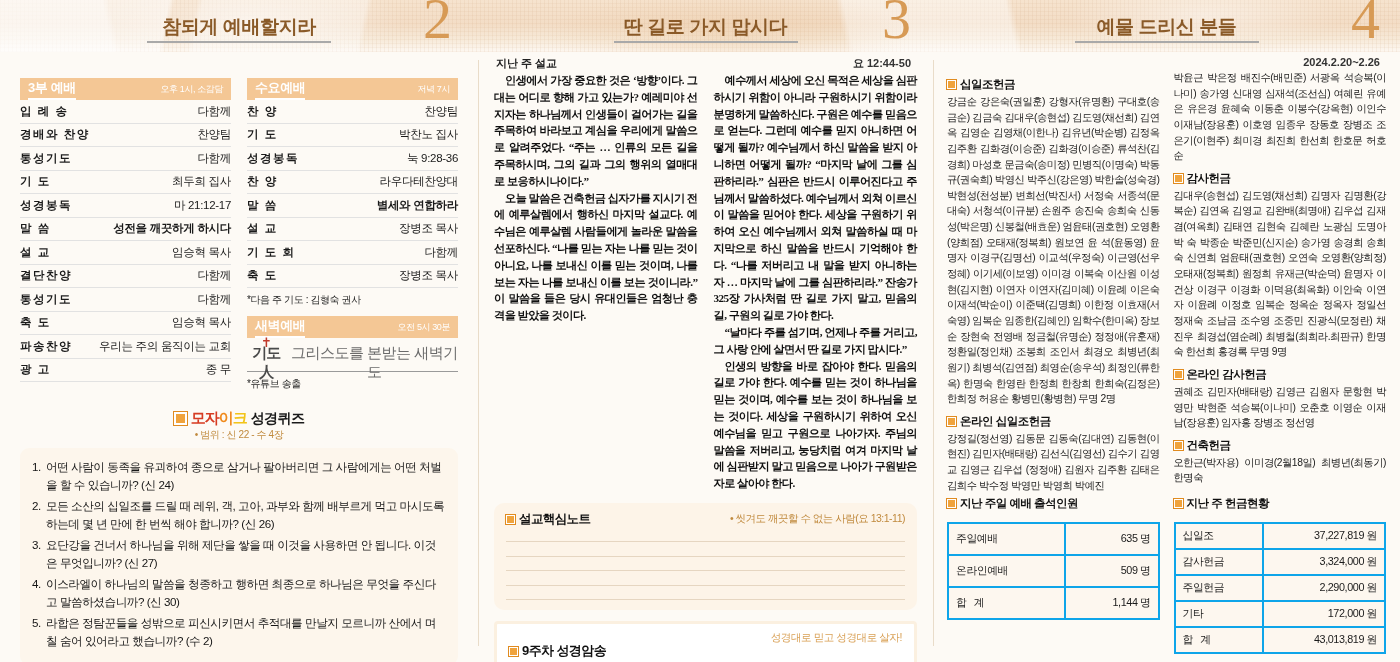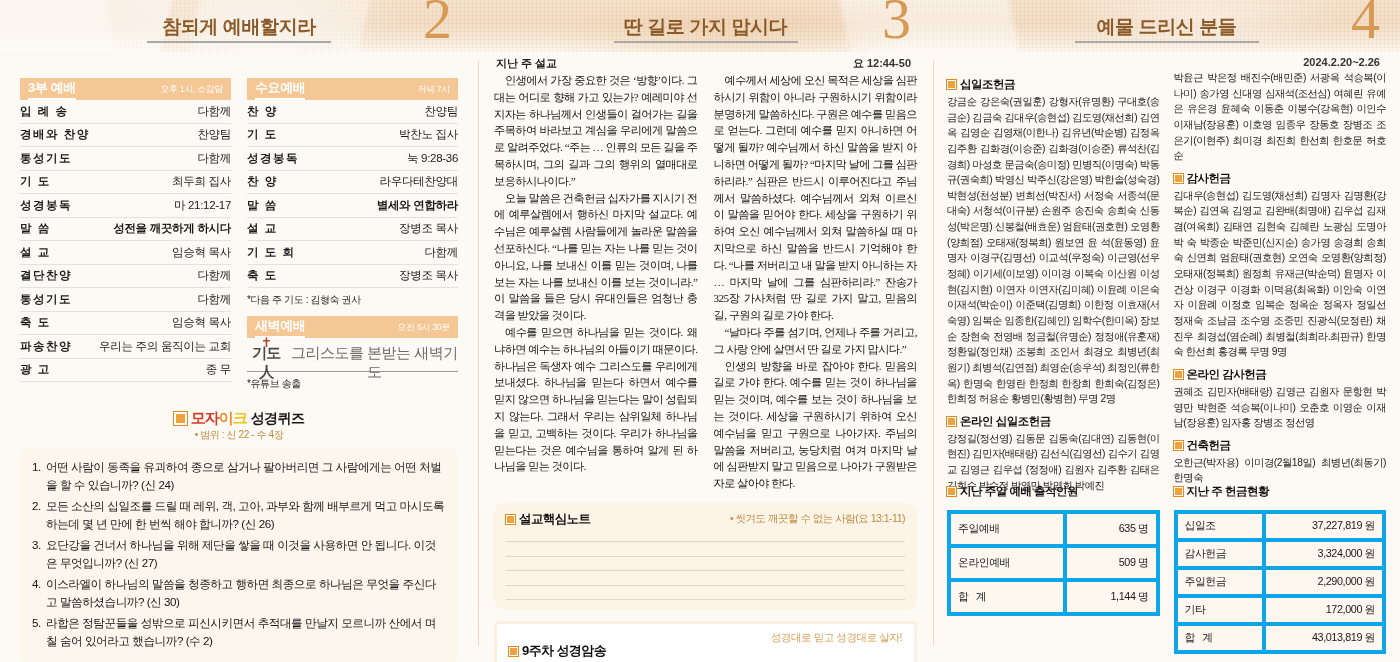--- a/index.html
+++ b/index.html
@@ -118,21 +118,21 @@
     letter-spacing:-.5px;margin:-7px 0;
   }
 
   
   .sermon{display:flex;gap:16px;margin-top:6px;}
   .sermon p{
     margin:0 0 0 0;font-size:11.2px;line-height:1.5;color:#101010;
     text-align:justify;text-indent:11px;letter-spacing:-.55px;
     font-family:"Liberation Serif","DejaVu Serif",serif;
   }
-  .scol{flex:1;}
+  .scol{flex:1;font-weight:bold;}
   .notebox{
     margin-top:11px;background:#fdf4e8;border-radius:10px;padding:8px 12px 10px;
   }
   .note-head{display:flex;justify-content:space-between;align-items:center;margin-bottom:5px;}
   .note-head .t{font-size:12.5px;font-weight:bold;color:#111;letter-spacing:-.6px;display:flex;align-items:center;gap:4px;}
   .note-head .r{font-size:10.5px;color:#c08a3e;letter-spacing:-.5px;}
   .nline{height:1px;background:#e6d6c1;margin:13.5px 0 0;}
   .versebox{
     margin-top:11px;background:#fff;border:3px solid #fbf0e0;border-radius:4px;
     padding:10px 12px 12px;position:relative;
@@ -147,21 +147,21 @@
     letter-spacing:-.5px;margin:7px 0 2px;}
   .sq-s{width:7px;height:7px;background:#f0a33c;border:1.5px solid #fff;outline:1px solid #e08b20;display:inline-block;}
   .names{font-size:10.3px;line-height:1.52;color:#1a1a1a;letter-spacing:-.45px;text-align:justify;}
 
   
   .stats{display:flex;gap:14px;position:absolute;left:14px;right:14px;bottom:8px;}
   .stat{flex:1;}
   .stat-title{display:flex;align-items:center;gap:4px;font-size:11.5px;font-weight:bold;color:#111;
     letter-spacing:-.5px;margin-bottom:11px;}
   .stab{width:100%;border-collapse:collapse;font-size:10.8px;}
-  .stab td{border:4px solid #0ea5e9;padding:4px 7px;letter-spacing:-.4px;color:#1a1a1a;height:16px;}
+  .stab td{border:2px solid #0ea5e9;padding:4px 7px;letter-spacing:-.4px;color:#1a1a1a;height:16px;}
   .stab td.k{background:#fdf7ef;}
   .stab td.v{text-align:right;background:#fdf7ef;}
   .stab tr.total td{font-weight:normal;}
   .stab tr.total td.k{letter-spacing:2px;}
   .sp-a .stab td{height:22px;}
 </style>
 </head>
 <body>
 
 <div class="hdr-band"></div>
@@ -336,21 +336,20 @@
       <div class="ph-underline"></div>
       <div class="ph-num">3</div>
       <div class="ph-subl">지난 주 설교</div>
       <div class="ph-sub">요 12:44-50</div>
     </div>
 
     <div class="sermon" style="margin-top:20px;">
       <div class="scol">
         <p>인생에서 가장 중요한 것은 ‘방향’이다. 그대는 어디로 향해 가고 있는가? 예레미야 선지자는 하나님께서 인생들이 걸어가는 길을 주목하여 바라보고 계심을 우리에게 말씀으로 알려주었다. “주는 … 인류의 모든 길을 주목하시며, 그의 길과 그의 행위의 열매대로 보응하시나이다.”</p>
         <p>오늘 말씀은 건축헌금 십자가를 지시기 전에 예루살렘에서 행하신 마지막 설교다. 예수님은 예루살렘 사람들에게 놀라운 말씀을 선포하신다. “나를 믿는 자는 나를 믿는 것이 아니요, 나를 보내신 이를 믿는 것이며, 나를 보는 자는 나를 보내신 이를 보는 것이니라.” 이 말씀을 들은 당시 유대인들은 엄청난 충격을 받았을 것이다.</p>
-        <p>예수를 믿으면 하나님을 믿는 것이다. 왜냐하면 예수는 하나님의 아들이기 때문이다. 하나님은 독생자 예수 그리스도를 우리에게 보내셨다. 하나님을 믿는다 하면서 예수를 믿지 않으면 하나님을 믿는다는 말이 성립되지 않는다. 그래서 우리는 삼위일체 하나님을 믿고, 고백하는 것이다. 우리가 하나님을 믿는다는 것은 예수님을 통하여 알게 된 하나님을 믿는 것이다.</p>
       </div>
       <div class="scol">
         <p>예수께서 세상에 오신 목적은 세상을 심판하시기 위함이 아니라 구원하시기 위함이라 분명하게 말씀하신다. 구원은 예수를 믿음으로 얻는다. 그런데 예수를 믿지 아니하면 어떻게 될까? 예수님께서 하신 말씀을 받지 아니하면 어떻게 될까? “마지막 날에 그를 심판하리라.” 심판은 반드시 이루어진다고 주님께서 말씀하셨다. 예수님께서 외쳐 이르신 이 말씀을 믿어야 한다. 세상을 구원하기 위하여 오신 예수님께서 외쳐 말씀하실 때 마지막으로 하신 말씀을 반드시 기억해야 한다. “나를 저버리고 내 말을 받지 아니하는 자 … 마지막 날에 그를 심판하리라.” 잔송가 325장 가사처럼 딴 길로 가지 말고, 믿음의 길, 구원의 길로 가야 한다.</p>
         <p>“날마다 주를 섬기며, 언제나 주를 거리고, 그 사랑 안에 살면서 딴 길로 가지 맙시다.”</p>
         <p>인생의 방향을 바로 잡아야 한다. 믿음의 길로 가야 한다. 예수를 믿는 것이 하나님을 믿는 것이며, 예수를 보는 것이 하나님을 보는 것이다. 세상을 구원하시기 위하여 오신 예수님을 믿고 구원으로 나아가자. 주님의 말씀을 저버리고, 눙당치럼 여겨 마지막 날에 심판받지 말고 믿음으로 나아가 구원받은 자로 살아야 한다.</p>
       </div>
     </div>
 
     <div class="notebox">
       <div class="note-head">

